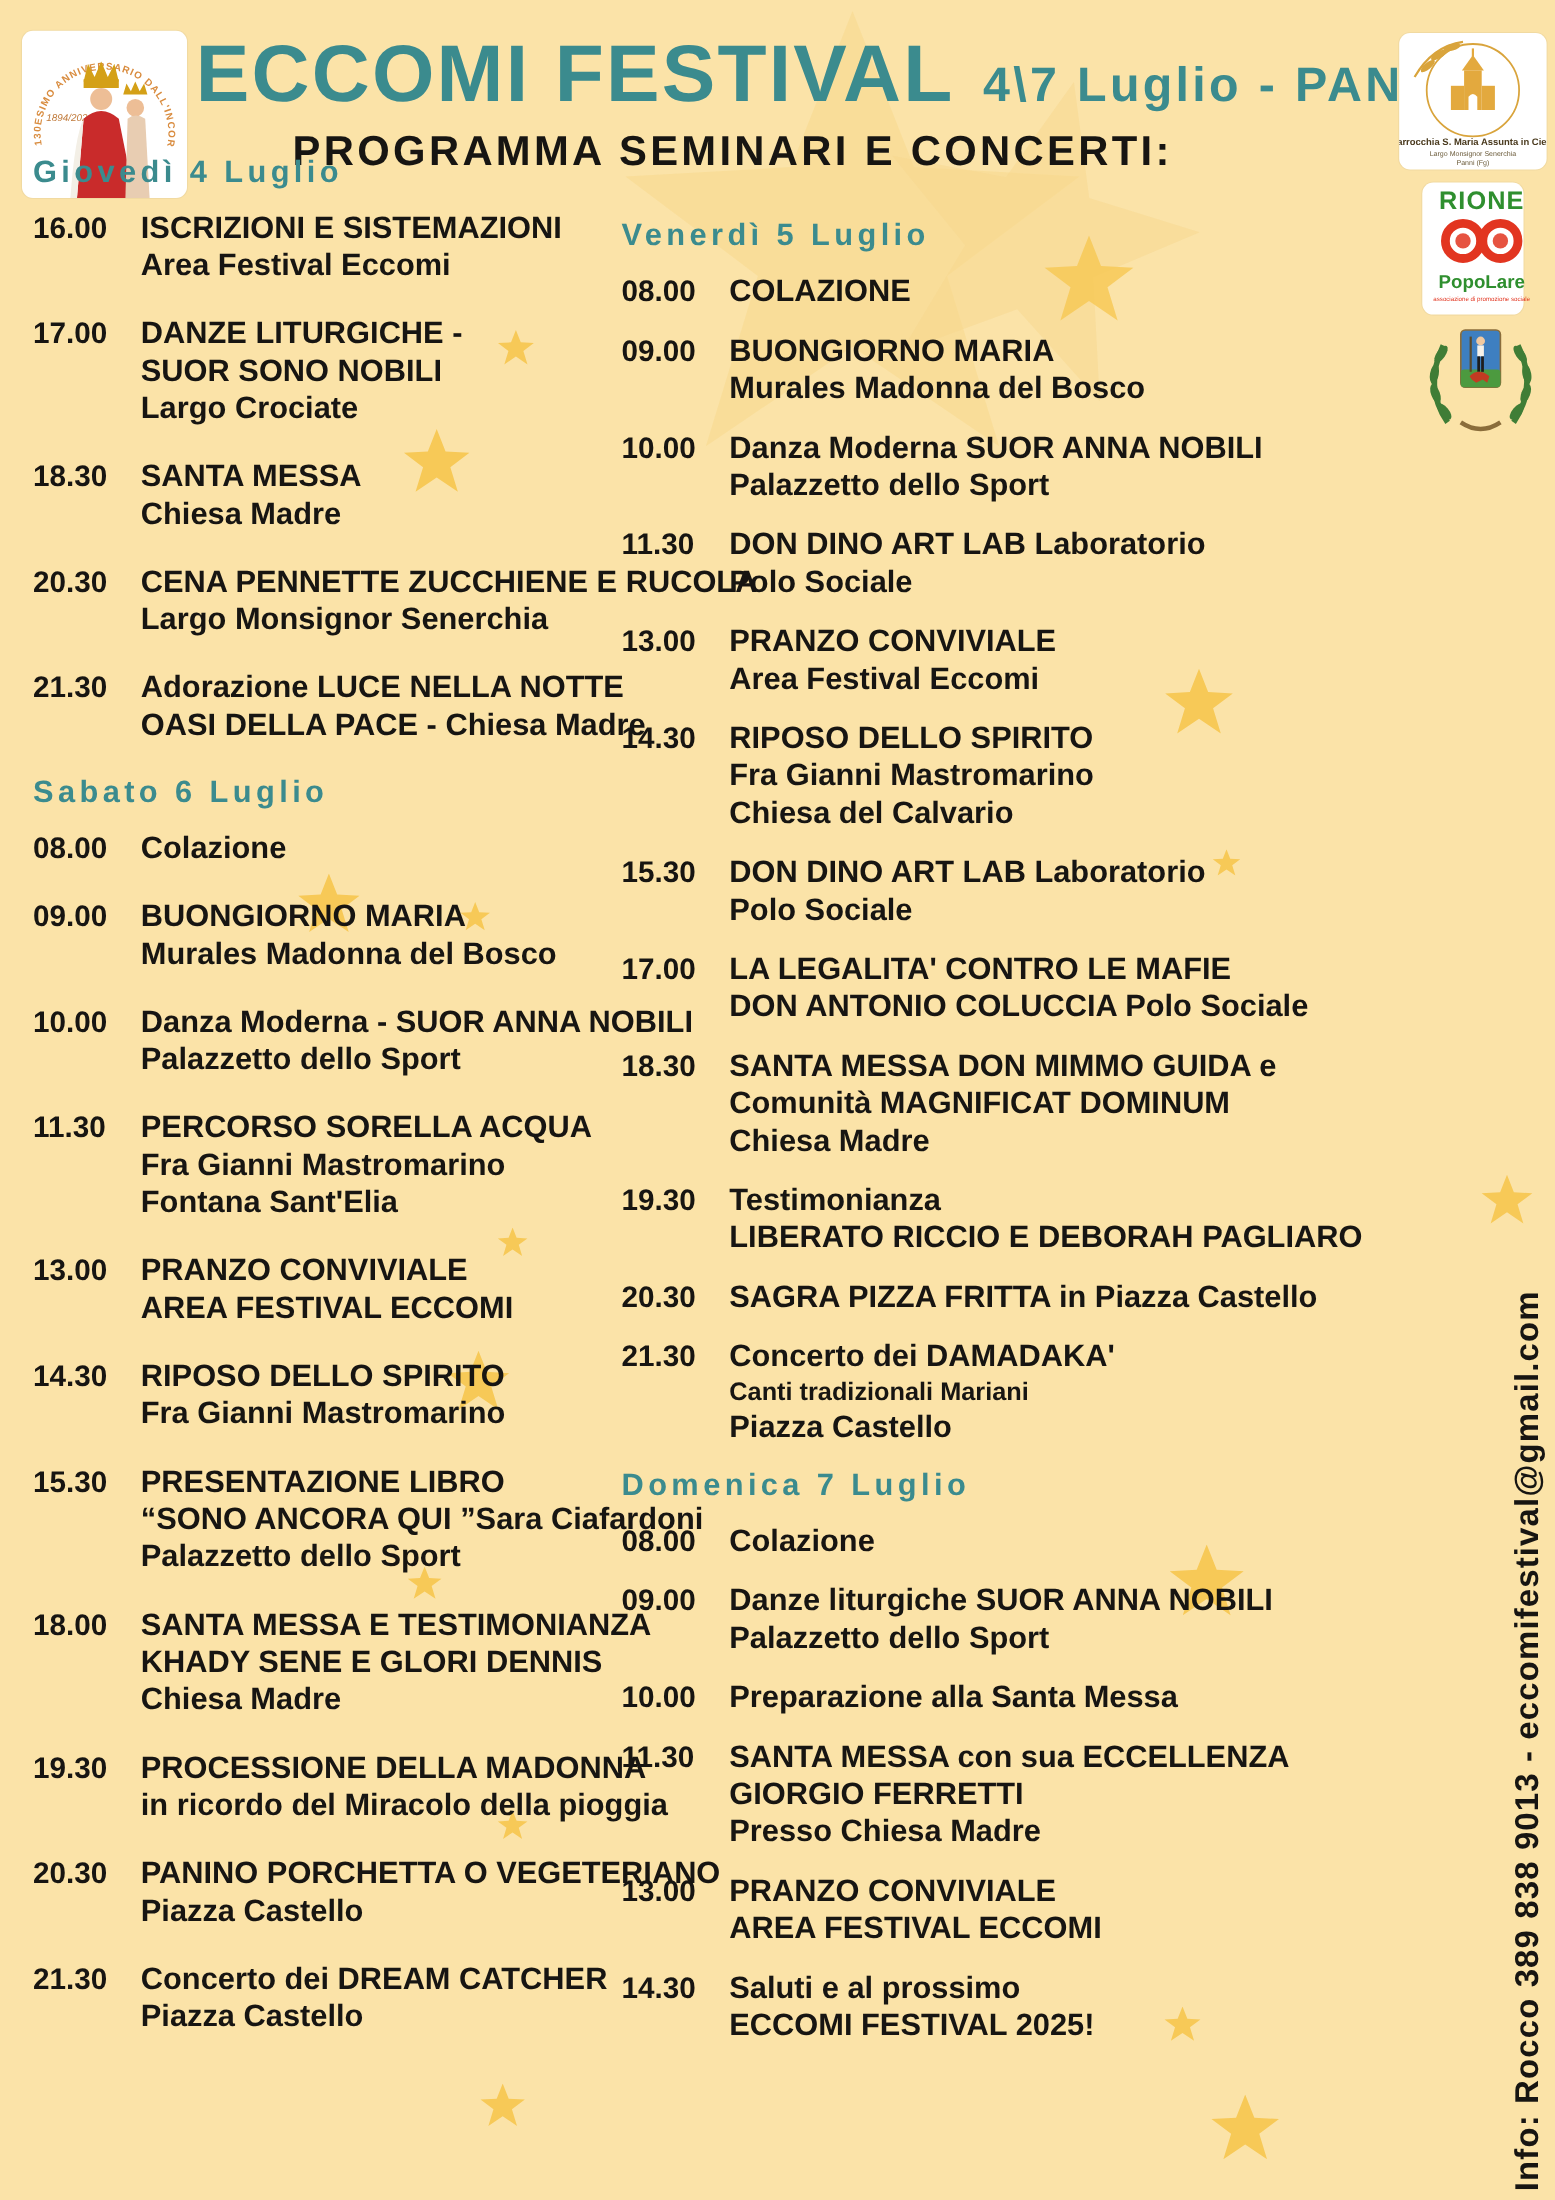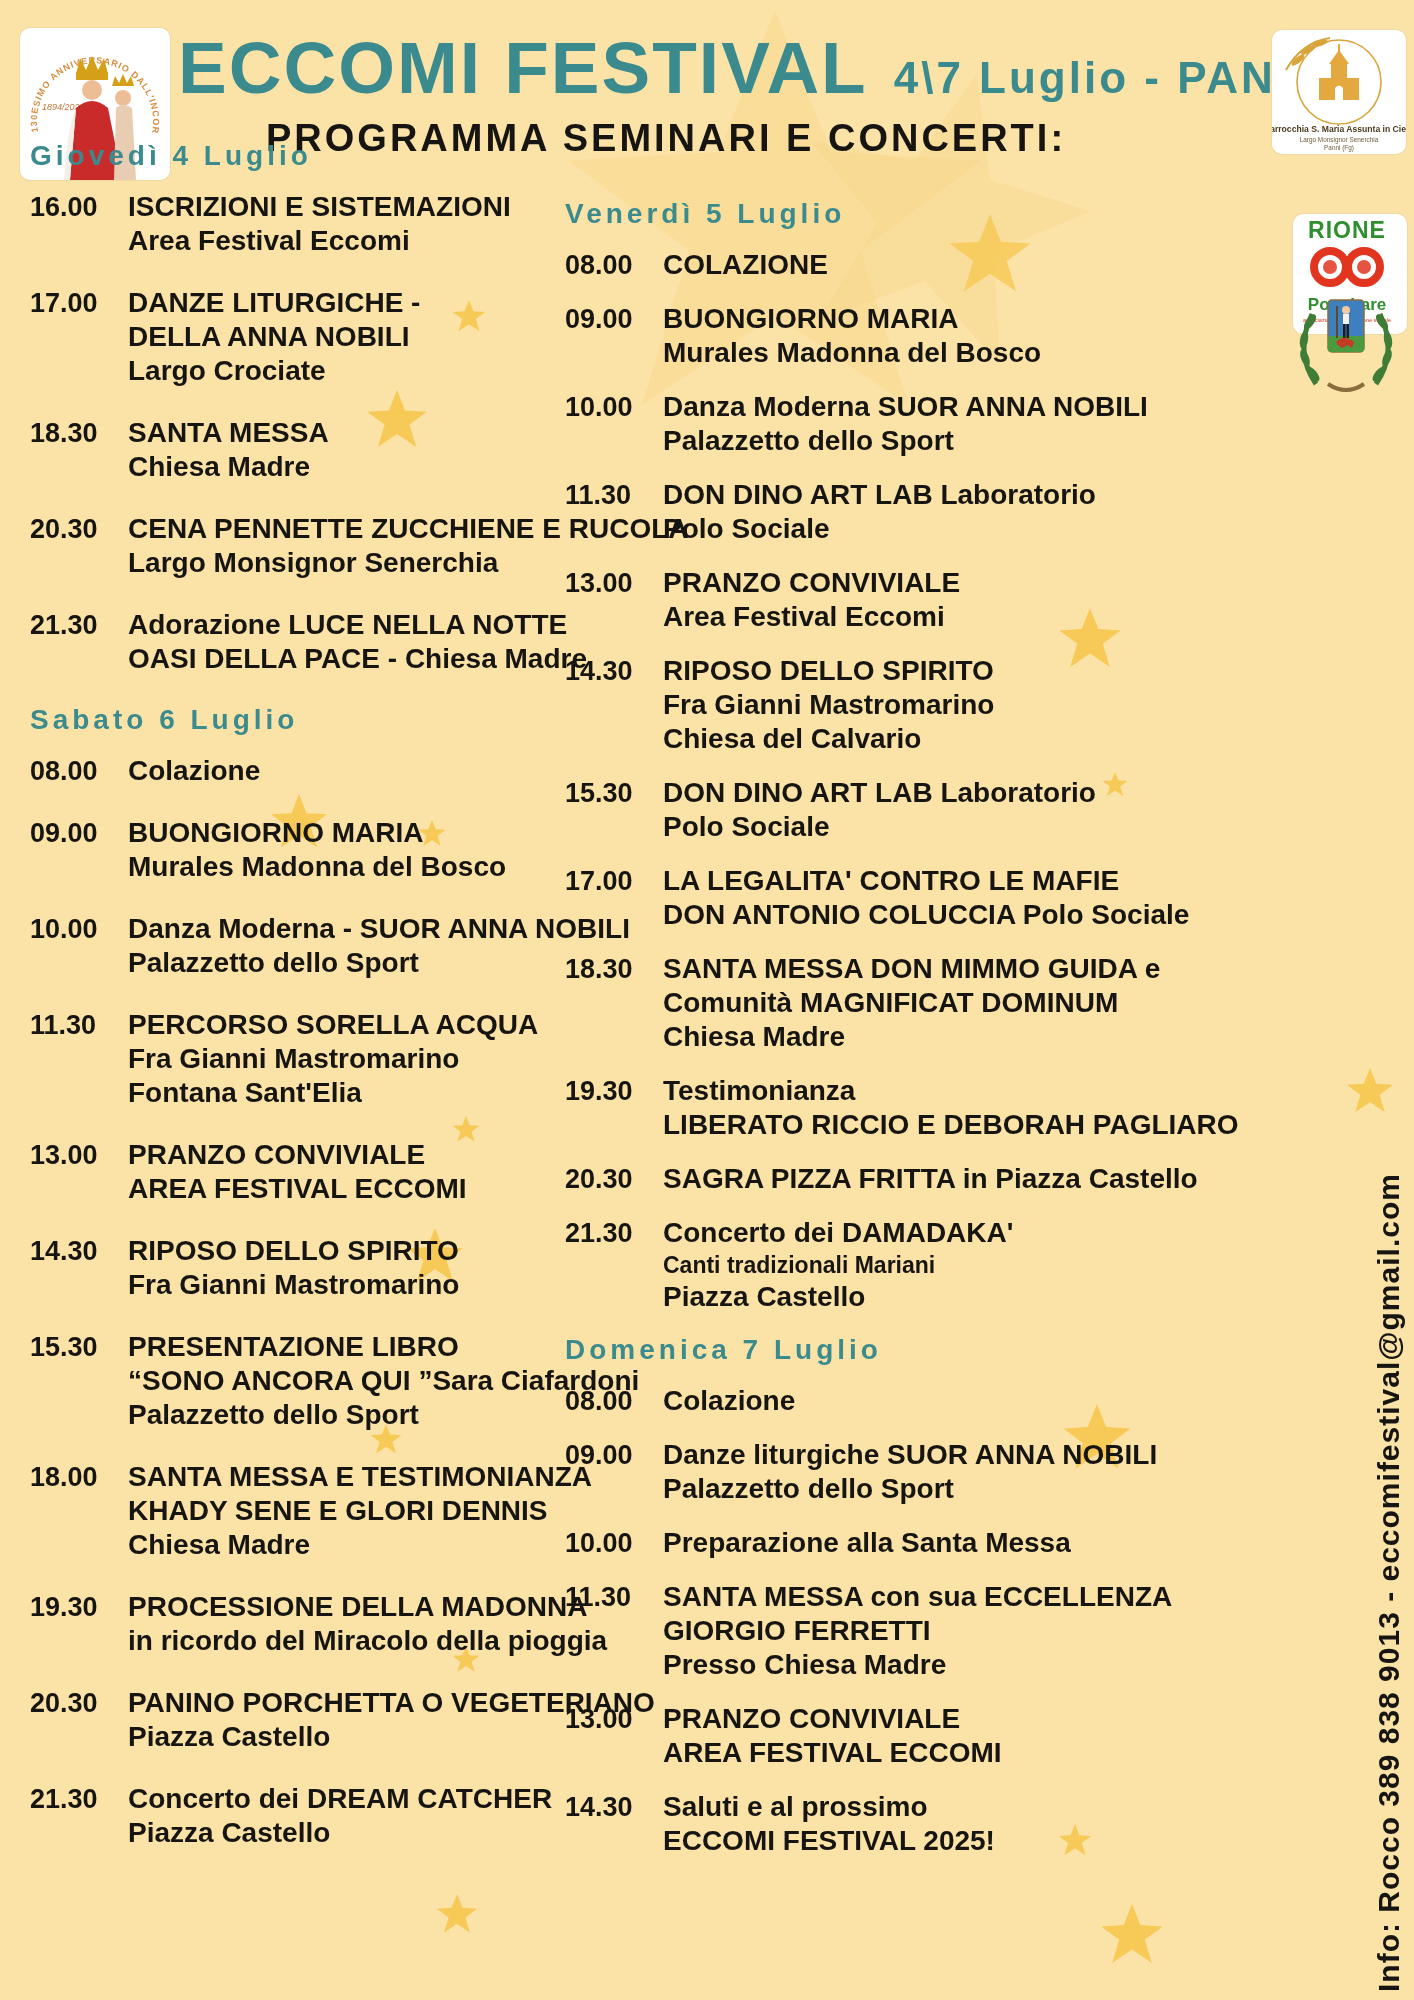--- a/index.html
+++ b/index.html
@@ -20,21 +20,21 @@
   
   .title-block{position:absolute;left:178px;top:26px;width:1090px;}
   .title-row{white-space:nowrap;}
   .main-title{font-size:73px;font-weight:900;color:var(--teal);letter-spacing:2px;}
   .date-title{font-size:44px;font-weight:800;color:var(--teal);letter-spacing:3px;margin-left:26px;}
   .program-line{margin-top:8px;margin-left:88px;font-size:38px;font-weight:900;color:var(--ink);letter-spacing:3px;}
 
   .logo-box{position:absolute;background:#fff;border-radius:10px;box-shadow:0 0 0 1px rgba(0,0,0,.04);}
   .logo-anniv{left:20px;top:28px;width:150px;height:152px;}
   .logo-parish{left:1272px;top:30px;width:134px;height:124px;}
-  .logo-rione{left:1293px;top:166px;width:114px;height:120px;margin-top:48px;}
+  .logo-rione{left:1293px;top:166px;width:92px;height:120px;}
   .crest{position:absolute;left:1288px;top:292px;width:116px;height:104px;}
 
   
   .col{position:absolute;}
   .col0{left:30px;top:140px;width:640px;}
   .col1{left:565px;top:198px;width:806px;}
   .day-heading{font-size:28px;font-weight:800;color:var(--teal);letter-spacing:4px;margin:0 0 18px 0;}
   .day + .day .day-heading{margin-top:2px;}
   .event{display:flex;margin-bottom:28px;gap:10px;}
   .col1 .event{margin-bottom:20px;}
@@ -167,21 +167,21 @@
     <div class="lines">
               <div class="line">ISCRIZIONI E SISTEMAZIONI</div>
               <div class="line">Area Festival Eccomi</div>
             </div>
   </div>
 
   <div class="event">
     <div class="time">17.00</div>
     <div class="lines">
               <div class="line">DANZE LITURGICHE -</div>
-              <div class="line">DELLA ANNA NOBILI</div>
+              <div class="line">SUOR SONO NOBILI</div>
               <div class="line">Largo Crociate</div>
             </div>
   </div>
 
   <div class="event">
     <div class="time">18.30</div>
     <div class="lines">
               <div class="line">SANTA MESSA</div>
               <div class="line">Chiesa Madre</div>
             </div>

